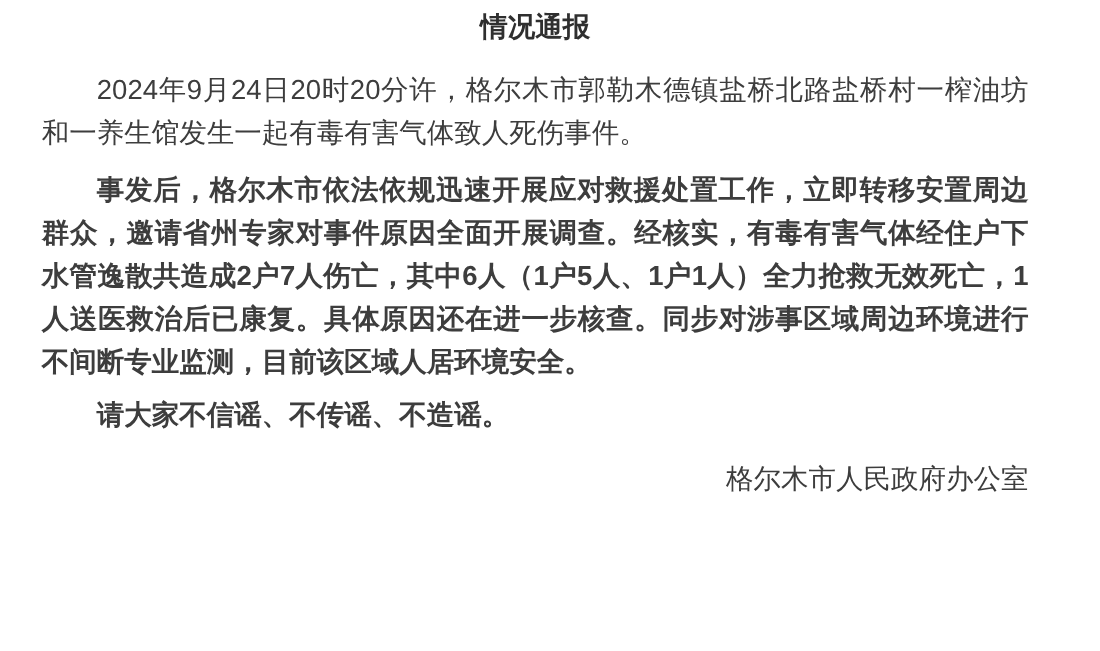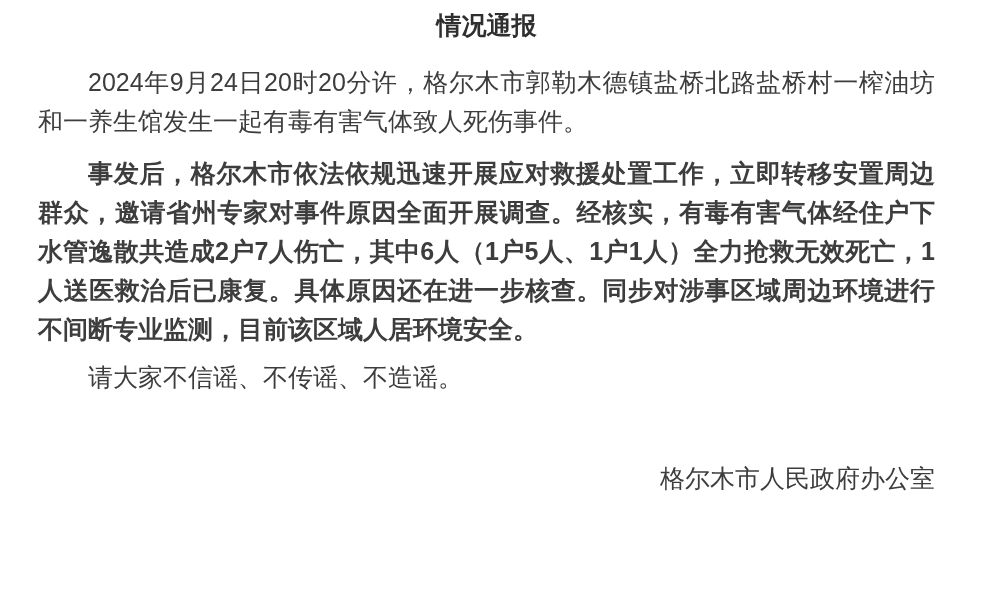--- a/index.html
+++ b/index.html
@@ -30,23 +30,23 @@
     color: var(--title, #2f2f2f);
   }
   .para {
     margin: 0;
     text-align: justify;
     text-justify: inter-ideograph;
     text-indent: 2em;
     word-break: break-all;
   }
   .para-2 { margin-top: 13px; font-weight: bold; }
-  .para-3 { margin-top: 9px; }
+  .para-3 { margin-top: 9px; font-weight: bold; }
   .signature {
-    margin: 62px 0 0 0;
+    margin: 20px 0 0 0;
     text-align: right;
     text-indent: 0;
   }
   .issue-date {
     margin: 17px 0 0 0;
     text-align: right;
     text-indent: 0;
   }
 </style>
 </head>

